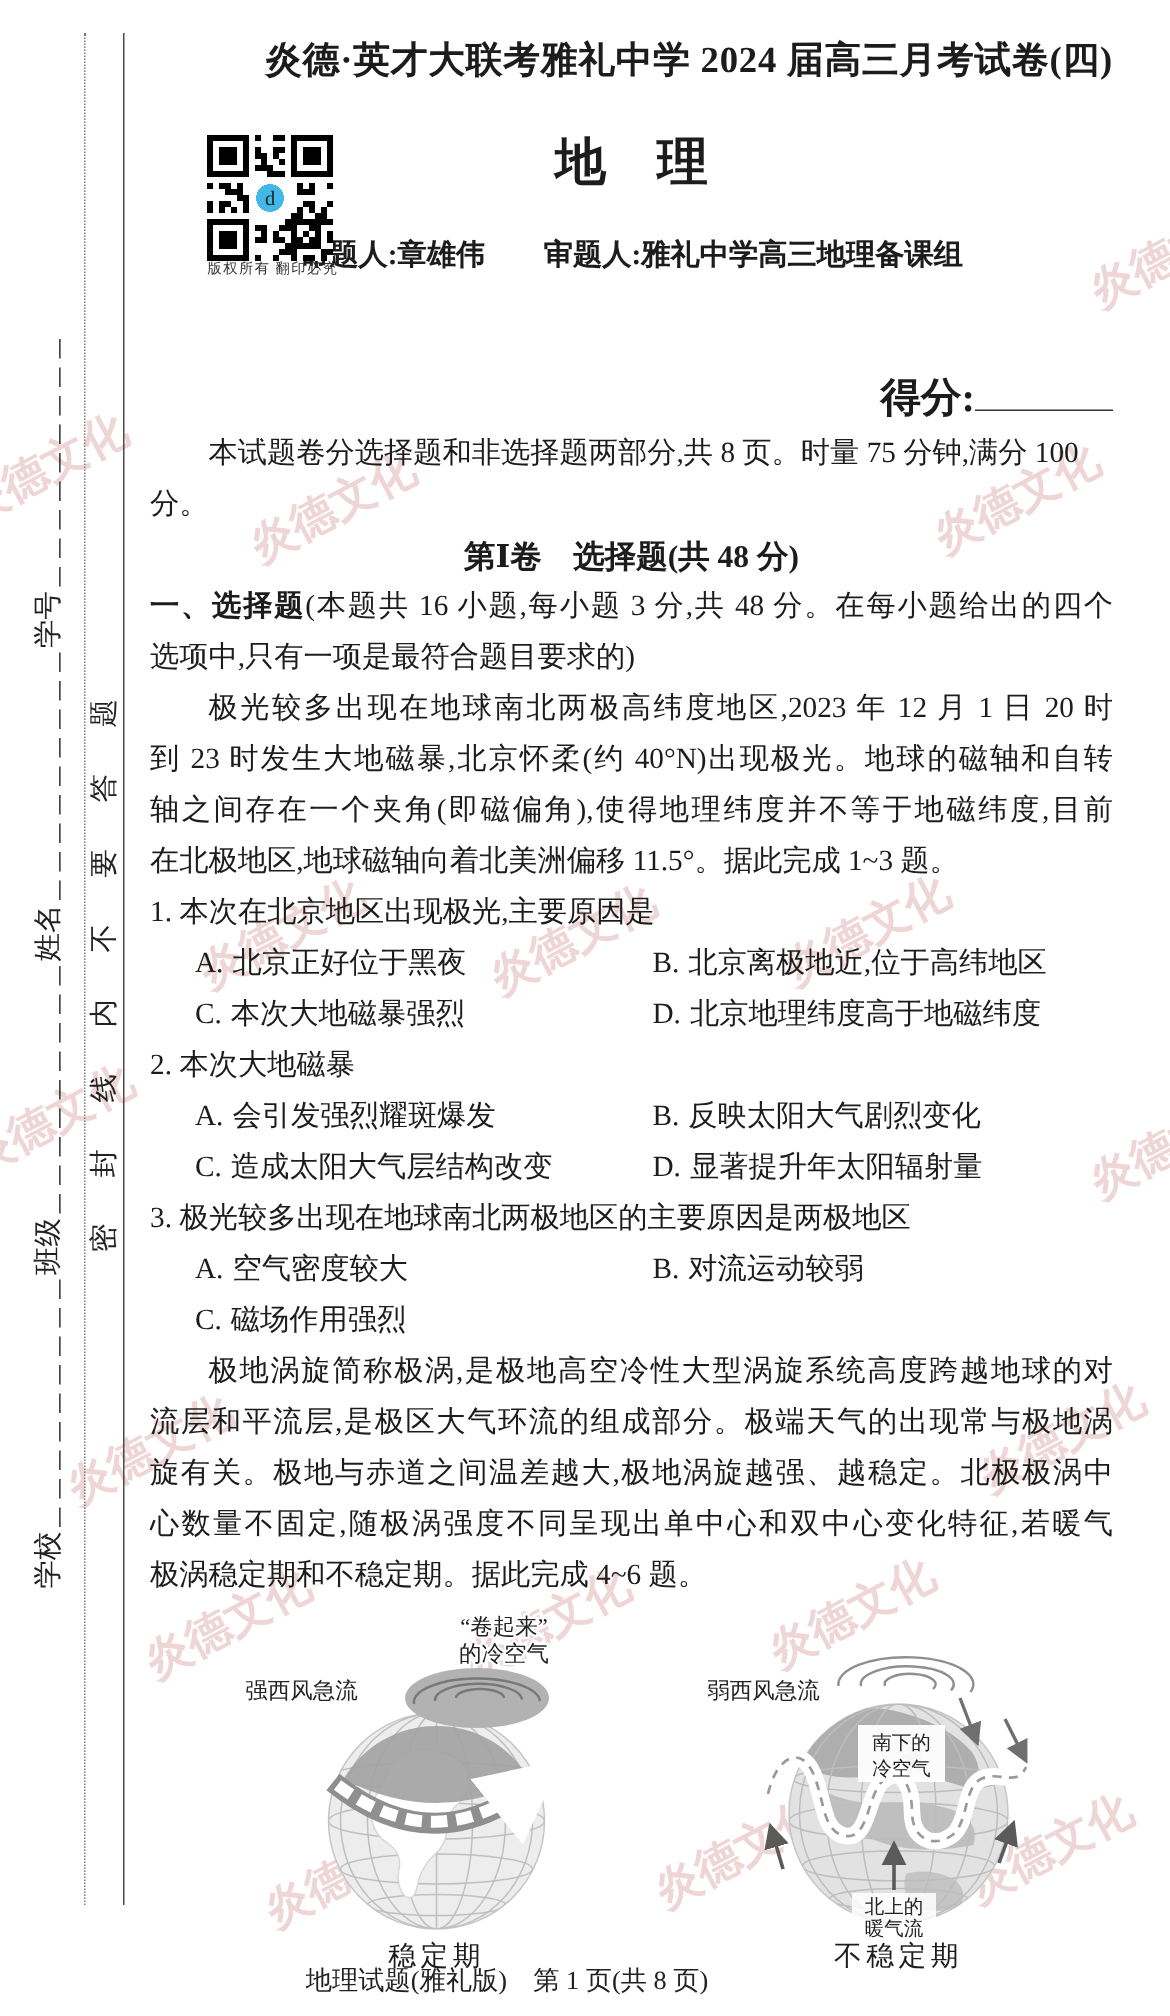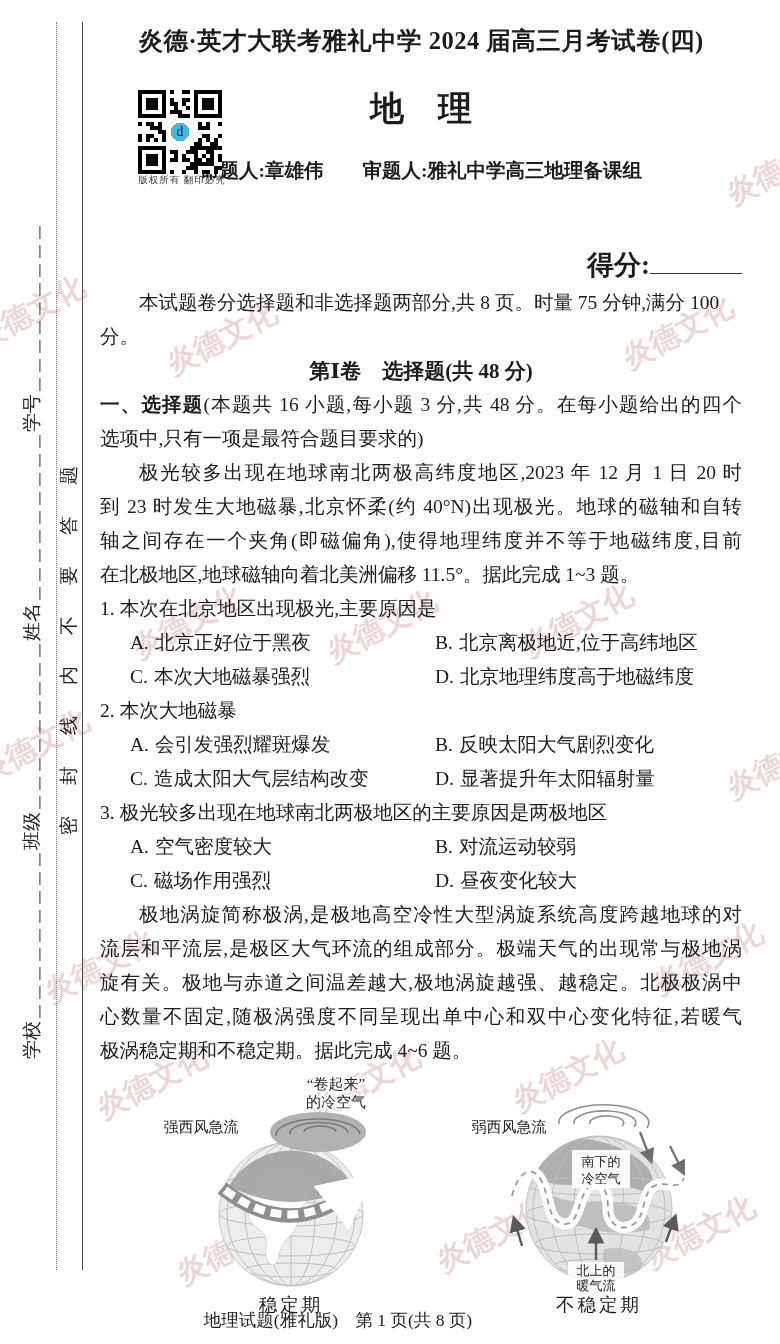--- a/index.html
+++ b/index.html
@@ -14,21 +14,21 @@
   .vrule.dotted{left:56px;border-left:1.5px dotted #7a7a7a;}
   .vrule.solid{left:82px;border-left:1.5px solid #4a4a4a;}
   
   .fields-line{position:absolute;left:-398px;top:628px;width:860px;height:26px;
       transform:rotate(-90deg);font-size:19px;text-align:center;white-space:nowrap;color:#222;}
   .seal-line{position:absolute;left:-146px;top:623px;width:428px;height:24px;
       transform:rotate(-90deg);font-size:19px;letter-spacing:31px;text-align:center;
       white-space:nowrap;color:#222;}
   
   .content{position:absolute;left:100px;top:24px;width:642px;font-size:19.5px;line-height:34px;}
-  .exam-title{margin:0 0 4px 0;font-size:24.5px;font-weight:bold;text-align:center;letter-spacing:.5px;}
+  .exam-title{margin:0 0 4px 0;font-size:24.5px;font-weight:bold;text-align:right;letter-spacing:.5px;}
   .masthead{position:relative;height:150px;}
   .qr-block{position:absolute;left:38px;top:4px;width:88px;text-align:center;}
   .qr-block svg{width:84px;height:84px;display:block;shape-rendering:crispEdges;}
   .qr-caption{font-size:9.5px;line-height:13px;color:#333;letter-spacing:1px;}
   .subject{text-align:center;font-size:34px;font-weight:bold;line-height:46px;margin-top:28px;}
   .authors{text-align:center;font-size:19.5px;font-weight:bold;line-height:30px;margin-top:24px;}
   .score-row{text-align:right;font-size:27px;font-weight:bold;margin-top:14px;line-height:30px;}
   .score-blank{display:inline-block;width:92px;height:20px;border-bottom:1.5px solid #333;}
   .intro{text-indent:2em;margin-top:6px;}
   .section-title{text-align:center;font-weight:bold;font-size:21px;}
@@ -246,21 +246,20 @@
     </div>
 
     <div>
       <div class="stem"><span class="qnum">3.</span><span>极光较多出现在地球南北两极地区的主要原因是两极地区</span></div>
       <div class="opts">
         <div class="opt first"><span class="olabel">A.</span><span>空气密度较大</span></div>
         <div class="opt"><span class="olabel">B.</span><span>对流运动较弱</span></div>
       </div>
       <div class="opts">
         <div class="opt first"><span class="olabel">C.</span><span>磁场作用强烈</span></div>
-        <div class="opt"><span class="olabel">D.</span><span>昼夜变化较大</span></div>
       </div>
     </div>
 
     <div>
       <div class="jl indent">极地涡旋简称极涡,是极地高空冷性大型涡旋系统高度跨越地球的对</div>
       <div class="jl">流层和平流层,是极区大气环流的组成部分。极端天气的出现常与极地涡</div>
       <div class="jl">旋有关。极地与赤道之间温差越大,极地涡旋越强、越稳定。北极极涡中</div>
       <div class="jl">心数量不固定,随极涡强度不同呈现出单中心和双中心变化特征,若暖气</div>
       <div>极涡稳定期和不稳定期。据此完成 4~6 题。</div>
     </div>

